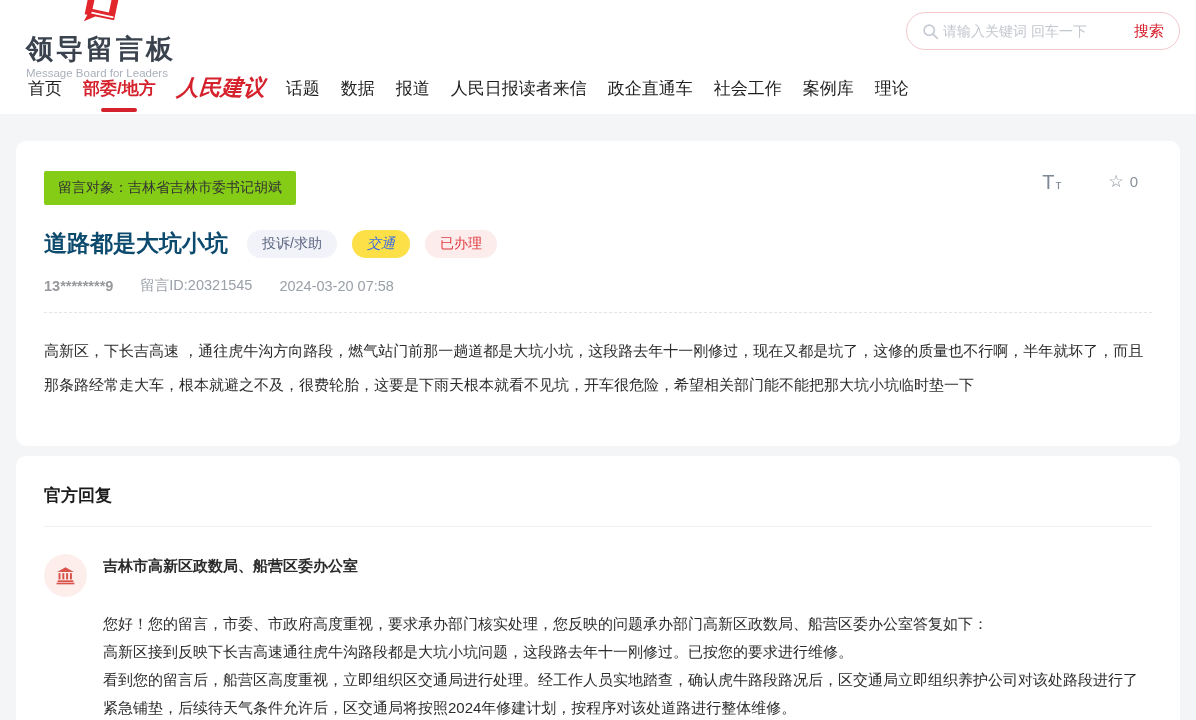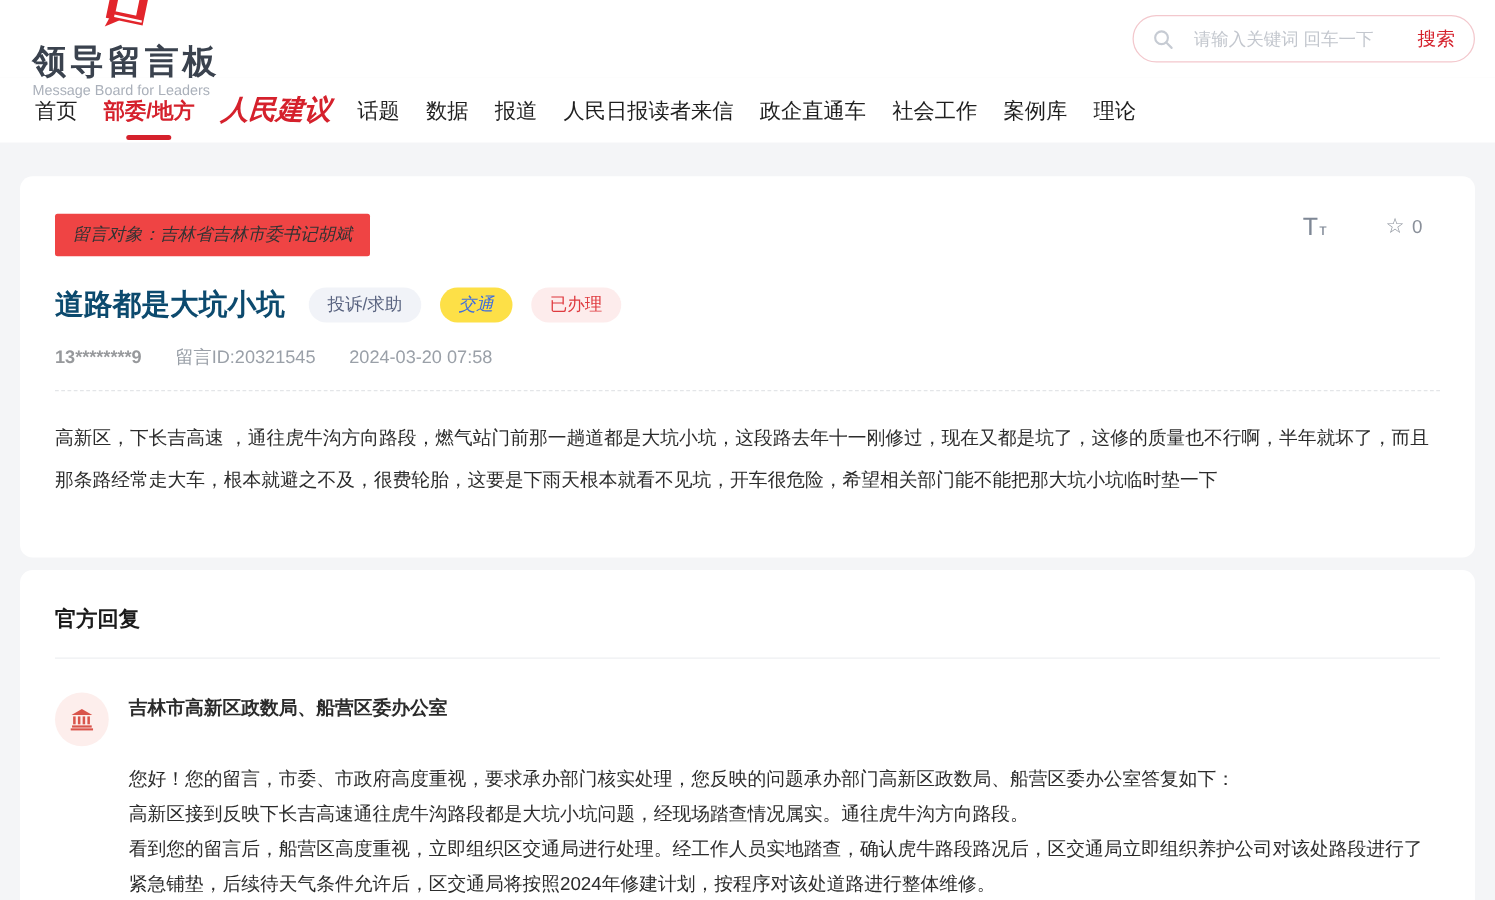--- a/index.html
+++ b/index.html
@@ -18,21 +18,21 @@
   }
   .logo { display: flex; align-items: center; gap: 10px; flex-direction: column; }
   .logo-mark { width: 42px; height: 42px; flex: 0 0 auto; }
   .logo-text { display: flex; flex-direction: column; line-height: 1.1; }
   .logo-title { font-size: 27px; font-weight: bold; color: #3a424e; letter-spacing: 3px; }
   .logo-subtitle { font-size: 11.5px; color: #aab0ba; margin-top: 2px; }
 
   .search {
     width: 274px; height: 38px;
     border: 1px solid #f3c8cd; border-radius: 19px;
-    display: flex; align-items: center; gap: 16px; padding: 0 15px;
+    display: flex; align-items: center; gap: 4px; padding: 0 15px;
     background: #fff;
   }
   .search input {
     border: none; outline: none; flex: 1; font-size: 14px; color: #333;
     font-family: inherit; min-width: 0; background: transparent;
   }
   .search input::placeholder { color: #c3c7ce; }
   .search-btn {
     border: none; background: none; color: #d5212c; font-size: 15px;
     cursor: pointer; font-family: inherit; flex: 0 0 auto;
@@ -55,22 +55,22 @@
     font-family: "DejaVu Serif", "Liberation Serif", serif;
     transform: skewX(-4deg);
   }
 
   
   .main { padding: 27px 16px 0; }
   .card { background: #fff; border-radius: 10px; }
   .card-message { padding: 30px 28px 44px; position: relative; }
 
   .target-tag {
-    display: inline-block; background: #ef4444; color: #333;
-    font-size: 14px; padding: 8px 14px; border-radius: 2px; font-style: italic;
+    display: inline-block; background: #84cc16; color: #333;
+    font-size: 14px; padding: 8px 14px; border-radius: 2px;
   }
 
   .card-actions {
     position: absolute; right: 42px; top: 30px;
     display: flex; align-items: flex-start; gap: 46px; color: #7e8795;
   }
   .font-size-icon { cursor: pointer; letter-spacing: 1px; }
   .font-size-icon .t-big { font-size: 20px; }
   .font-size-icon .t-small { font-size: 13px; }
   .star-group { display: flex; align-items: center; gap: 6px; font-size: 15px; color: #8a909a; cursor: pointer; }
@@ -195,19 +195,19 @@
           <rect x="1.8" y="20.2" width="20.4" height="1.9" fill="#d9544b"></rect>
         </svg>
       </div>
       <div>
         <div class="reply-org">吉林市高新区政数局、船营区委办公室</div>
       </div>
     </div>
 
     <div class="reply-body">
       <p>您好！您的留言，市委、市政府高度重视，要求承办部门核实处理，您反映的问题承办部门高新区政数局、船营区委办公室答复如下：</p>
-      <p>高新区接到反映下长吉高速通往虎牛沟路段都是大坑小坑问题，经现场踏查情况属实。通往虎牛沟方向路段。</p>
+      <p>高新区接到反映下长吉高速通往虎牛沟路段都是大坑小坑问题，这段路去年十一刚修过。已按您的要求进行维修。</p>
       <p>看到您的留言后，船营区高度重视，立即组织区交通局进行处理。经工作人员实地踏查，确认虎牛路段路况后，区交通局立即组织养护公司对该处路段进行了紧急铺垫，后续待天气条件允许后，区交通局将按照2024年修建计划，按程序对该处道路进行整体维修。</p>
 
     </div>
   </section>
 
 </main>
 
 </body></html>

